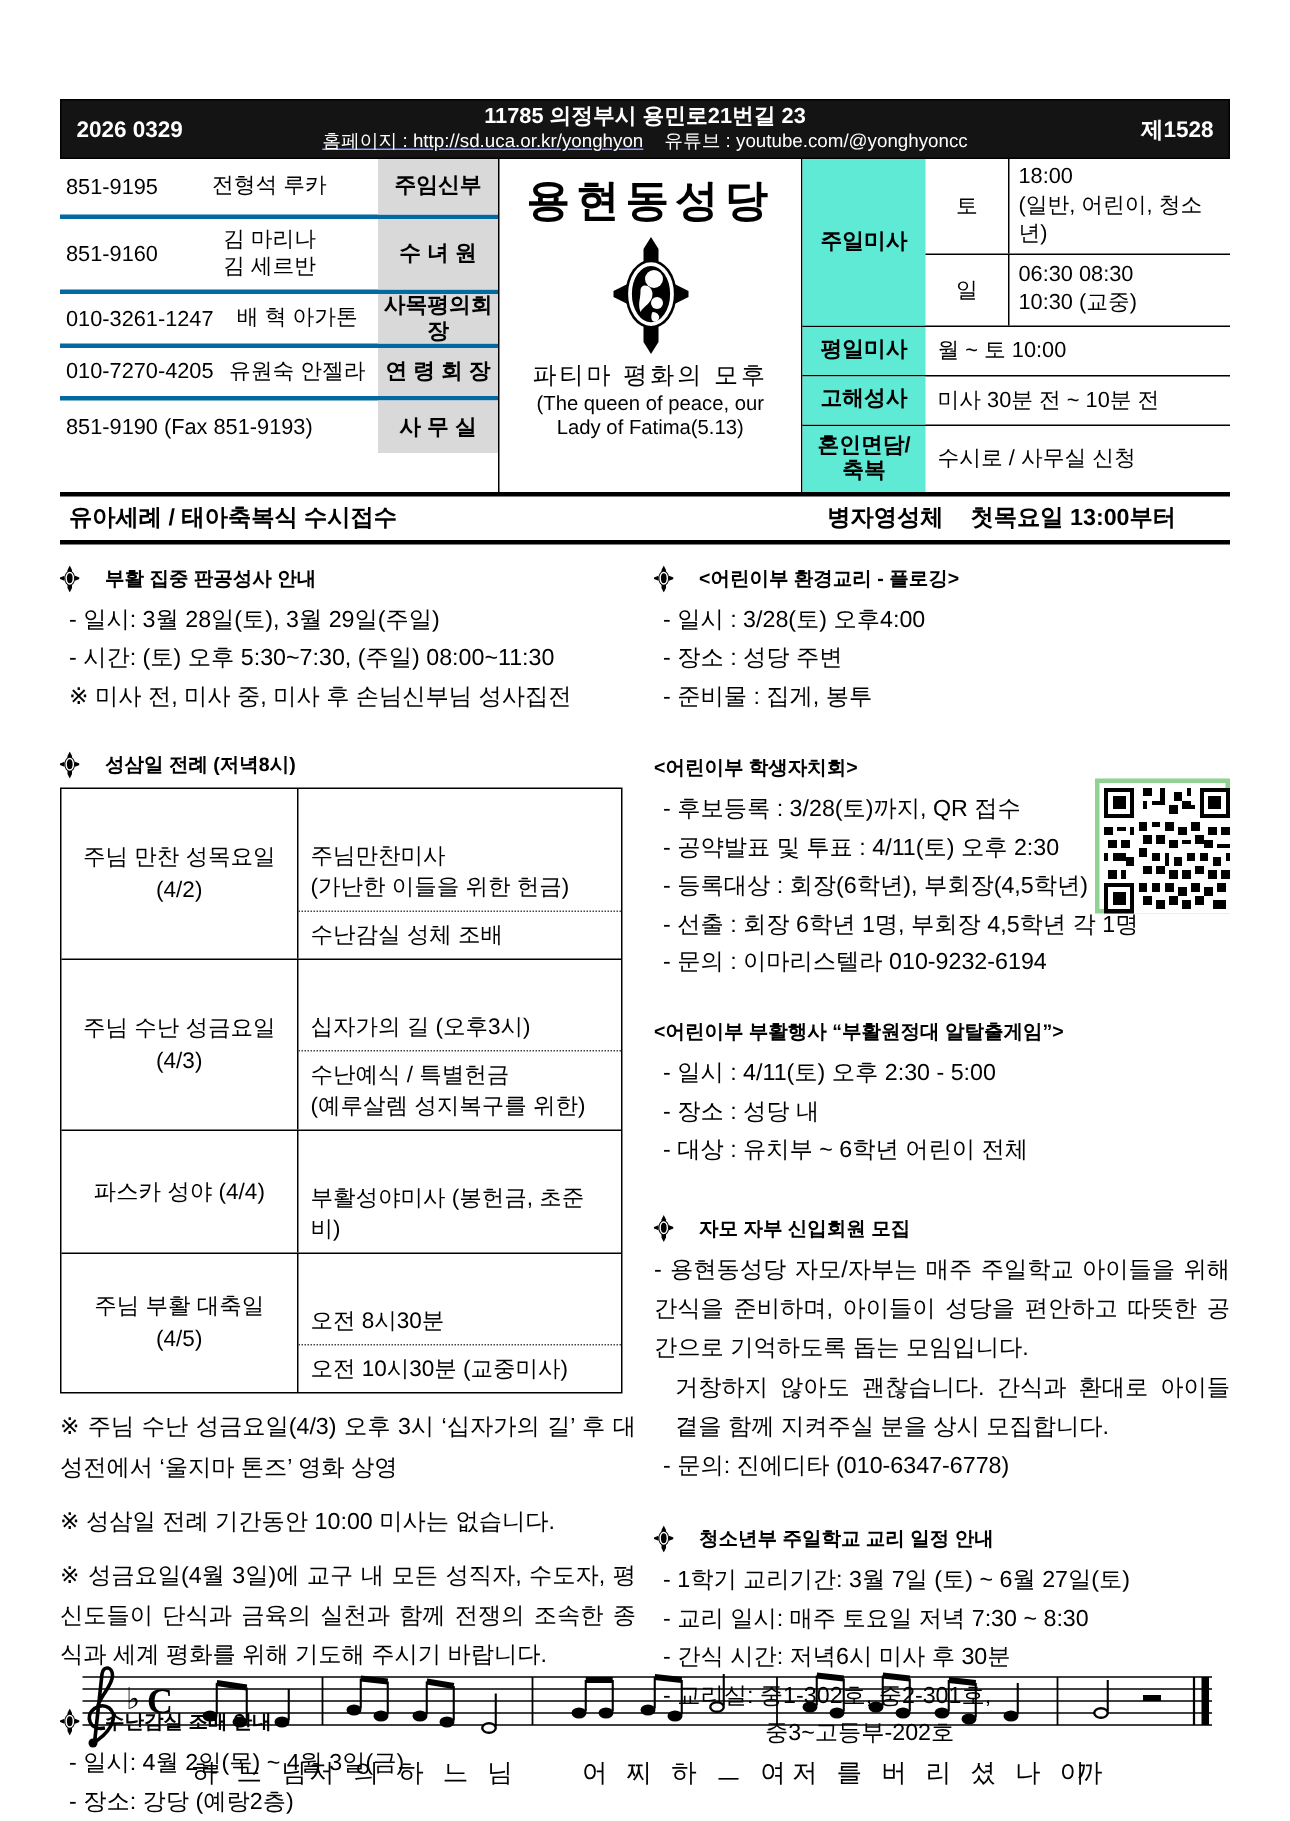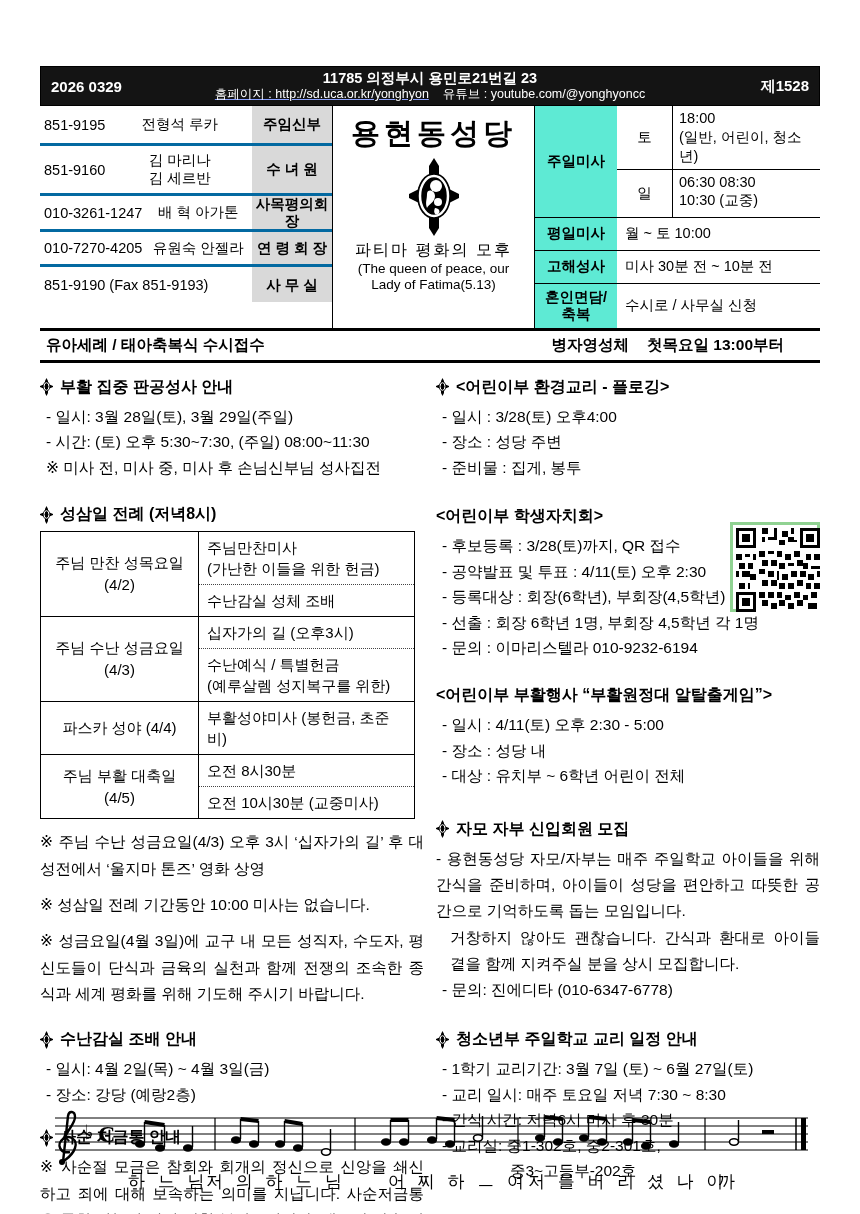--- a/index.html
+++ b/index.html
@@ -35,47 +35,47 @@
   .motto-en { font-size:13.5px; line-height:1.2; }
 
   .mass { flex:1; font-size:14.5px; }
   .m-row { display:flex; border-bottom:1px solid #000; align-items:stretch; }
   .m-row:last-child { border-bottom:none; }
   .m-label { width:82px; background:#5eead4; display:flex; align-items:center; justify-content:center; font-weight:bold; text-align:center; line-height:1.15; }
   .m-body { flex:1; }
   .m-sub { display:flex; border-bottom:1px solid #000; }
   .m-sub:last-child { border-bottom:none; }
   .m-day { width:56px; display:flex; align-items:center; justify-content:center; border-right:1px solid #000; }
-  .m-time { flex:1; padding:3px 6px; display:flex; flex-direction:column; justify-content:flex-start; line-height:1.3; }
+  .m-time { flex:1; padding:3px 6px; display:flex; flex-direction:column; justify-content:center; line-height:1.3; }
   .m-val { flex:1; display:flex; align-items:center; padding:0 8px; }
   .mh-92{min-height:96px}.mh-32{min-height:33px}.mh-44{min-height:44px}
 
   
   .sac-row { display:flex; align-items:center; border-bottom:3px solid #000; height:32px; font-weight:bold; font-size:15.5px; padding:0 6px; }
   .sac-left { flex:1; }
   .sac-right { display:flex; gap:18px; margin-right:30px; }
 
   
   .cols { display:flex; gap:12px; padding-top:14px; }
   .col { width:384px; }
   .sec { margin-bottom:14px; }
-  .sec-title { font-weight:bold; font-size:16px; display:flex; align-items:center; gap:7px; margin-bottom:6px; }
+  .sec-title { font-weight:bold; font-size:13px; display:flex; align-items:center; gap:17px; margin-bottom:6px; }
   .sec-title .ic { flex:0 0 auto; }
   .line { font-size:15.5px; line-height:1.65; padding-left:18px; text-indent:-12px; }
   .note { font-size:15.5px; line-height:1.7; text-align:justify; margin-top:10px; }
   .body-just { font-size:15.5px; line-height:1.7; text-align:justify; }
   .indent28 { padding-left:14px; }
   .indent90 { padding-left:86px; }
 
   
   .trid { border:1px solid #000; width:375px; font-size:15px; margin-top:4px; }
   .t-row { display:flex; border-bottom:1px solid #000; }
   .t-row:last-child { border-bottom:none; }
   .t-day { width:158px; border-right:1px solid #000; display:flex; align-items:center; justify-content:center; text-align:center; line-height:1.45; padding:4px 2px; }
-  .t-items { flex:1; display:flex; flex-direction:column; }
+  .t-items { flex:1; display:flex; flex-direction:column;margin-top:29px; }
   .t-item { padding:5px 8px; line-height:1.4; border-bottom:1px dotted #444; flex:1; display:flex; flex-direction:column; justify-content:center; }
   .t-item:last-child { border-bottom:none; }
 
   
   .qr-wrap { position:absolute; right:0; top:16px; width:90px; height:90px; border:3px solid #90d292; background:#fff; padding:3px; }
   .rel { position:relative; }
 
   
   .music { position:absolute; left:40px; top:1108px; width:780px; height:95px; }
   .lyrics { position:absolute; top:62px; left:0; width:780px; height:26px; font-size:17px; letter-spacing:4px; }

